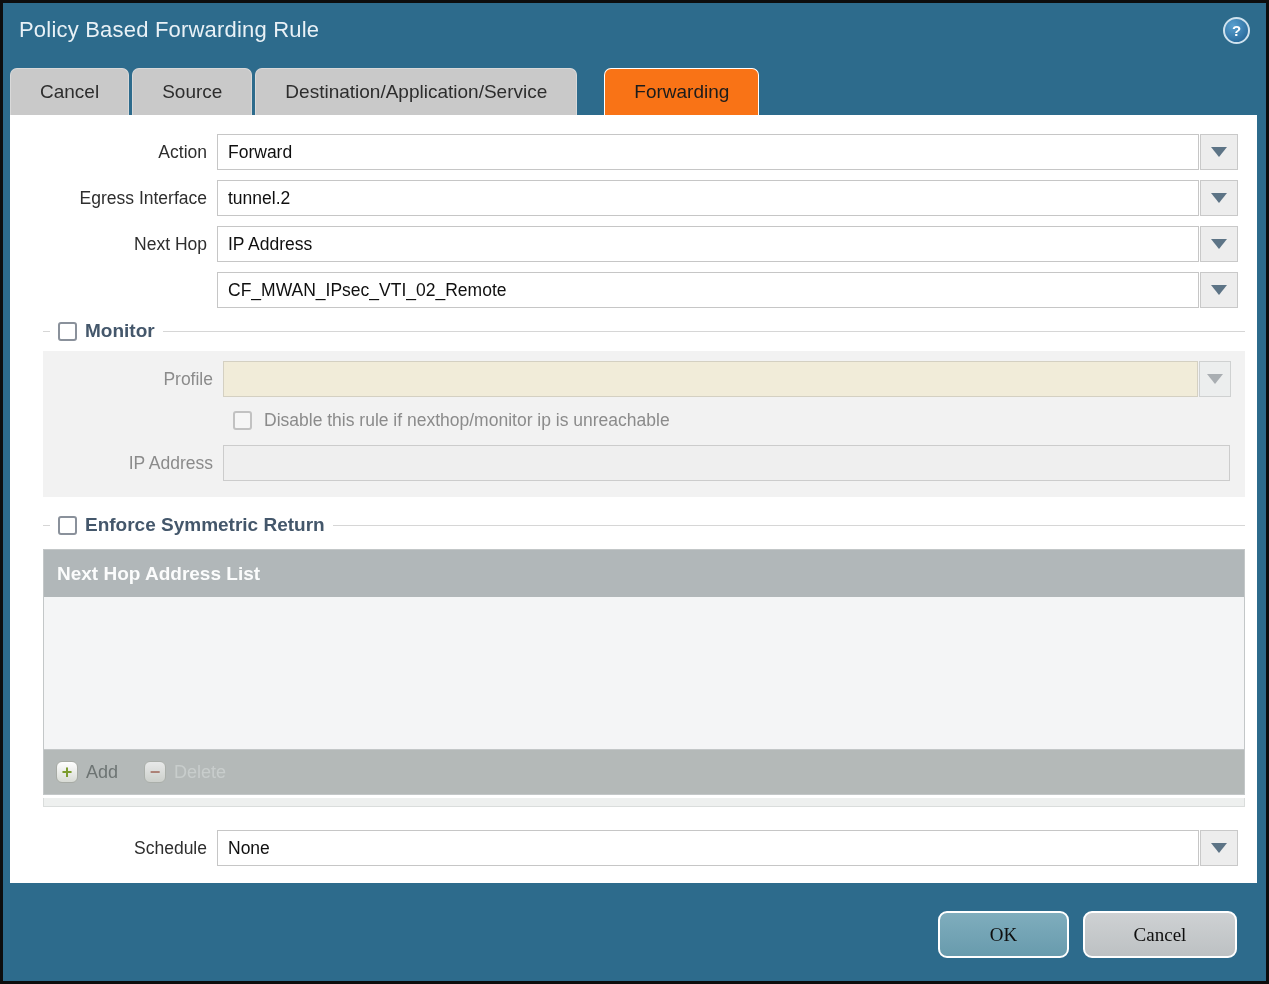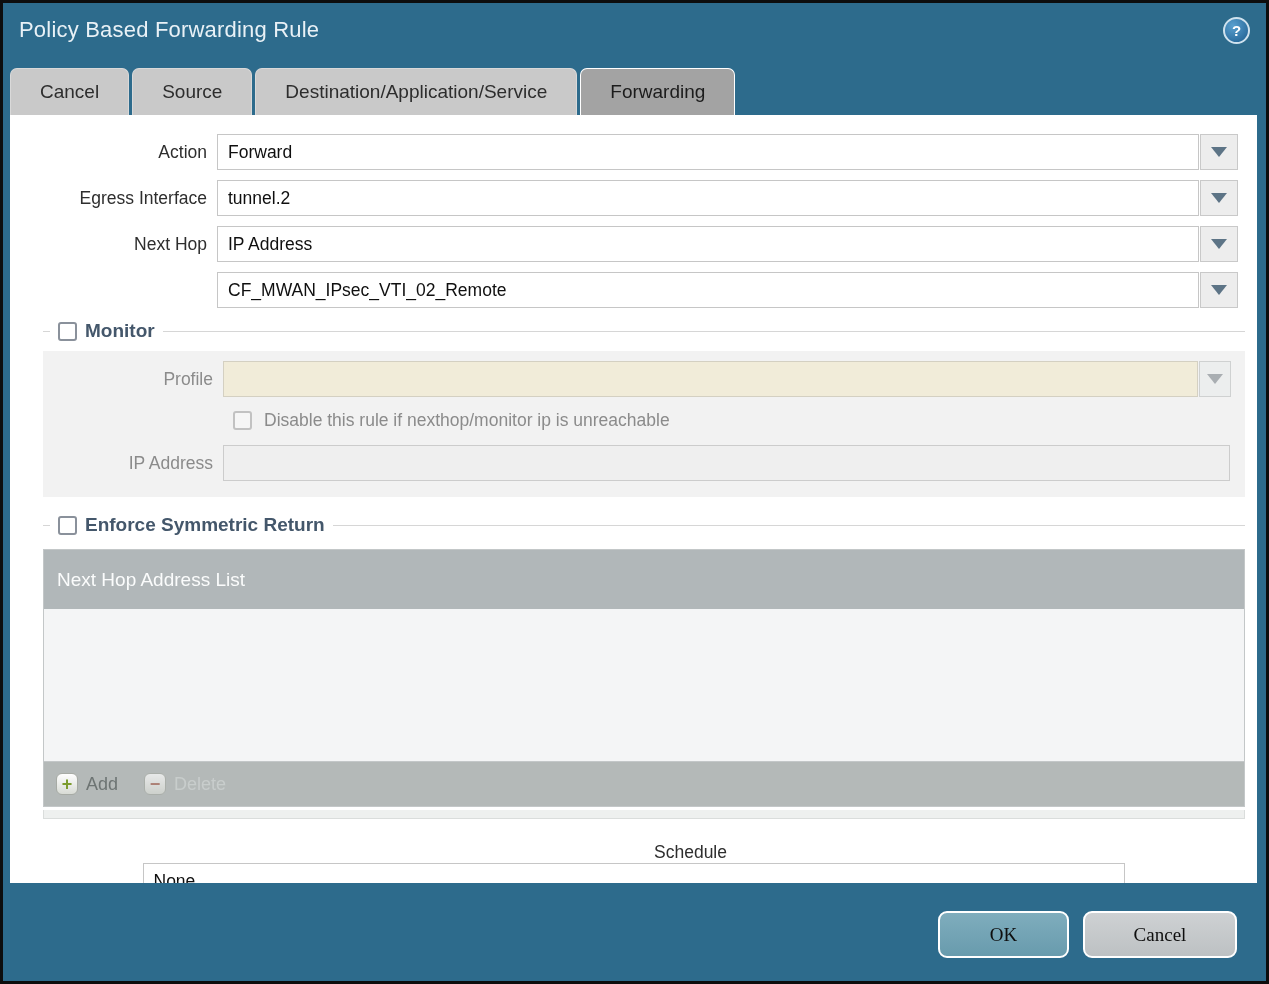--- a/index.html
+++ b/index.html
@@ -17,21 +17,21 @@
     border:2px solid #cfe2ee; color:#fff; font-size:15px; font-weight:bold;
     display:flex; align-items:center; justify-content:center; cursor:pointer;
   }
   
   .tabs { height:48px; flex:none; display:flex; align-items:flex-end; gap:3px; padding-left:7px; }
   .tab {
     height:47px; background:#c9c9c9; color:#2d2d2d; font-size:19px;
     border-radius:7px 7px 0 0; padding:0 29px; display:flex; align-items:center;
     border:1px solid #d9d9d9; border-bottom:none; cursor:pointer; white-space:nowrap;
   }
-  .tab.active { background:#a3a3a3; border-color:#fff; color:#1c1c1c; }
+  .tab.active { background:#f97316; border-color:#fff; color:#1c1c1c;margin-left:24px; }
   
   .content { background:#fff; margin:0 9px 0 7px; height:768px; flex:none; padding-top:19px; overflow:hidden; }
   .frow { display:flex; align-items:center; margin:0 0 10px 0; }
   .frow .lbl { width:207px; flex:none; text-align:right; padding-right:10px; font-size:17.5px; color:#2e2e2e; }
   .finput {
     height:36px; width:982px; flex:none; border:1px solid #c6c6c6; background:#fff;
     display:flex; align-items:center; padding:0 10px; font-size:17.5px; color:#0f0f0f;
   }
   .ddbtn {
     width:38px; height:36px; flex:none; margin-left:1px; background:#ededed;
@@ -50,36 +50,36 @@
   .monitor-panel { background:#f2f2f2; margin-top:9px; padding:10px 0 16px 0; }
   .mrow { display:flex; align-items:center; }
   .mrow .mlbl { width:180px; flex:none; text-align:right; padding-right:10px; font-size:17.5px; color:#8b8b8b; }
   .profile-input { height:36px; width:975px; flex:none; background:#f1ecd9; border:1px solid #d4d0c2; }
   .ddbtn.small { width:32px; background:#eceeee; border-color:#cfd1d1; }
   .cbrow { margin-top:13px; padding-left:190px; display:flex; align-items:center; gap:12px; }
   .cbrow .cblbl { font-size:17.5px; color:#8b8b8b; }
   .ip-input { height:36px; width:1007px; flex:none; background:#efefef; border:1px solid #cccccc; }
   
   .nh-table { margin-top:13px; border:1px solid #c3c7c8; }
-  .thead { height:59px; background:#b1b7b9; color:#fbfcfc; font-size:19px; display:flex; align-items:center; padding-left:13px; }
+  .thead { height:47px; background:#b1b7b9; color:#fbfcfc; font-size:19px; display:flex; align-items:center; padding-left:13px;font-weight:bold; }
   .tbody { height:152px; background:#f4f5f6; }
   .tfoot { height:45px; background:#b4b9b8; display:flex; align-items:center; padding-left:12px; gap:26px; border-top:1px solid #c3c7c8; }
   .tbtn { display:flex; align-items:center; gap:8px; cursor:pointer; }
   .ic-sq {
     width:22px; height:22px; border-radius:6px; flex:none;
     background:linear-gradient(#fefefe,#d8dbd5); border:1px solid #a7aba5;
     display:flex; align-items:center; justify-content:center;
     font-weight:bold; font-size:18px; line-height:1;
   }
   .ic-plus { color:#7c9c2e; }
   .ic-minus { color:#aa6a5b; opacity:.7; }
   .tbtn-label { font-size:18px; color:#6d7473; }
   .tbtn.disabled .tbtn-label { color:#c8cdcc; }
   .pager-strip { height:9px; background:#eef0ef; border:1px solid #dadddc; border-top:none; margin-top:3px; }
-  .schedule-row { margin-top:23px;flex-direction:column; }
+  .schedule-row { margin-top:23px; }
   
   .dlg-footer { flex:1; display:flex; justify-content:flex-end; align-items:flex-start; padding:28px 29px 0 0; gap:14px;font-family:Liberation Serif, serif; }
   .btn {
     height:47px; border-radius:9px; border:2px solid #ffffff; font-size:19px;
     display:flex; align-items:center; justify-content:center; color:#0e0e0e; cursor:pointer;
   }
   .btn-ok { width:131px; background:linear-gradient(#7fadbd,#689bad); }
   .btn-cancel { width:154px; background:linear-gradient(#ced1d3,#bdc1c3); }
 </style>
 </head>

